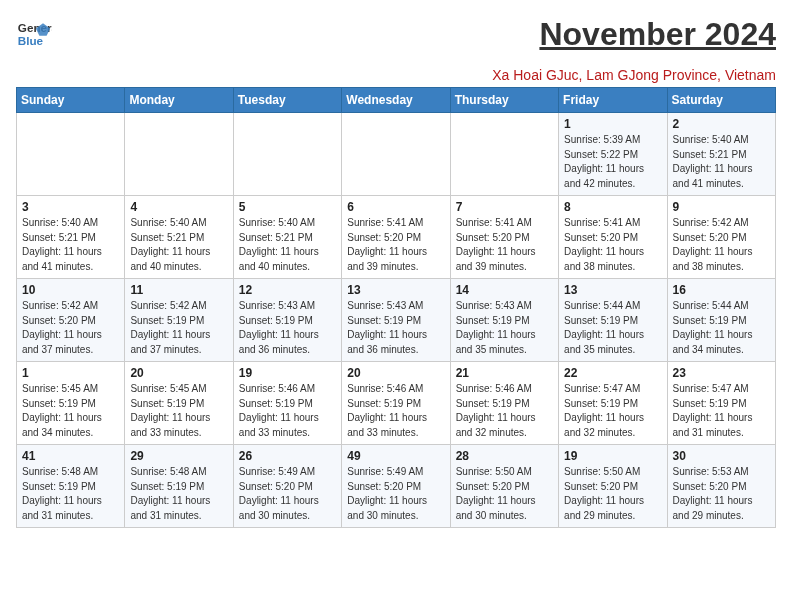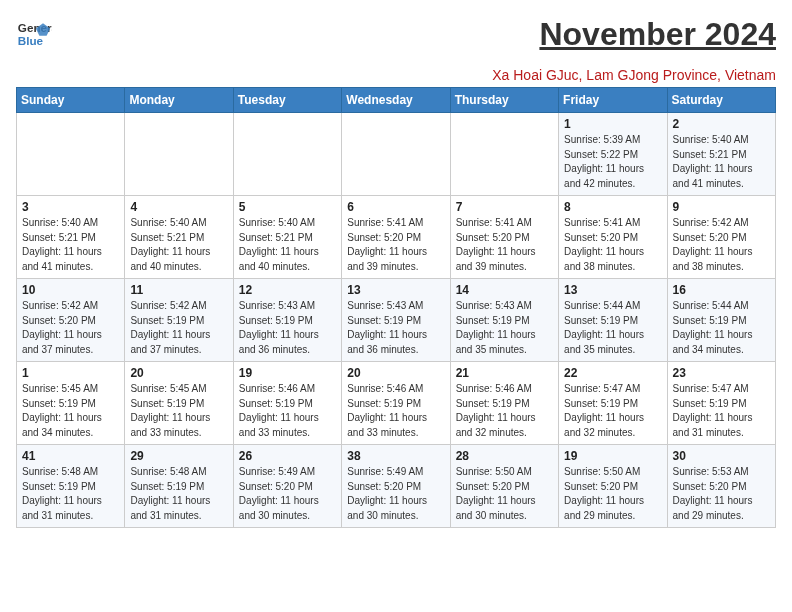--- a/index.html
+++ b/index.html
@@ -305,21 +305,21 @@
 and 31 minutes.</div>
         </td>
         <td>
           <div class="day-number">26</div>
           <div class="day-info" style="white-space: pre-line;">Sunrise: 5:49 AM
 Sunset: 5:20 PM
 Daylight: 11 hours
 and 30 minutes.</div>
         </td>
         <td>
-          <div class="day-number">38</div>
+          <div class="day-number">49</div>
           <div class="day-info" style="white-space: pre-line;">Sunrise: 5:49 AM
 Sunset: 5:20 PM
 Daylight: 11 hours
 and 30 minutes.</div>
         </td>
         <td>
           <div class="day-number">28</div>
           <div class="day-info" style="white-space: pre-line;">Sunrise: 5:50 AM
 Sunset: 5:20 PM
 Daylight: 11 hours

